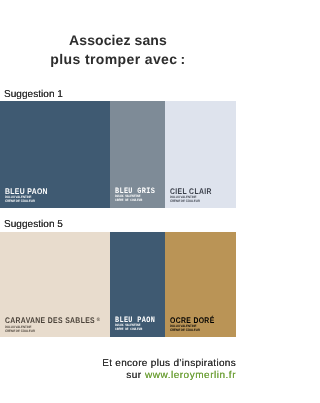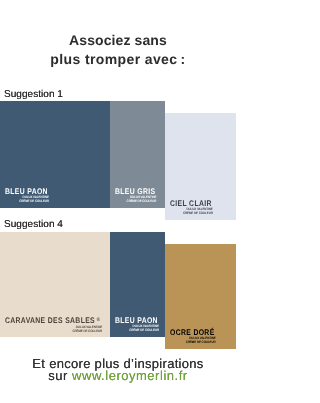--- a/index.html
+++ b/index.html
@@ -18,33 +18,33 @@
 
   .sug{position:absolute;left:4px;font-size:10px;color:#2e2e2e;letter-spacing:0.05px;
        text-shadow:0 0 0.35px #2e2e2e;}
   .sug1{top:89px;}
   .sug2{top:219px;}
 
   .row{position:absolute;left:0;width:236px;display:flex;}
   .row1{top:101px;height:107px;}
   .row2{top:232px;height:105px;}
 
-  .sw{position:relative;height:100%;text-align:right;}
+  .sw{position:relative;height:100%;}
   .sw.w-wide{width:117px;}
-  .sw.w-mid{width:59px;}
-  .sw.w-end{width:76px;margin-top:12px;}
+  .sw.w-mid{width:59px;font-family:Liberation Mono, monospace;}
+  .sw.w-end{width:76px;}
 
   .lbl{position:absolute;left:5px;bottom:4.8px;}
   .nm{white-space:nowrap;font-weight:bold;font-size:8.2px;letter-spacing:0.42px;line-height:7.3px;
       transform:scaleX(0.835);transform-origin:left bottom;}
   .sup{font-size:0.62em;vertical-align:0.42em;margin-left:0.42em;letter-spacing:0;}
   .sub{white-space:nowrap;font-weight:bold;font-size:3.45px;letter-spacing:-0.08px;line-height:4.1px;
        margin-top:0.1px;transform:scaleX(0.855);transform-origin:left bottom;}
 
-  .footer{position:absolute;left:0;top:358px;width:236px;text-align:center;font-size:13px;
+  .footer{position:absolute;left:0;top:358px;width:236px;text-align:right;font-size:10px;
           color:#333333;line-height:12.4px;letter-spacing:0.3px;text-shadow:0 0 0.3px currentColor;}
   .footer .f2{letter-spacing:0.52px;}
   .lk{color:#71a23c;}
 </style>
 </head>
 <body>
 
 <div class="page">
 
   <div class="title">
@@ -77,21 +77,21 @@
       <div class="lbl">
         <div class="nm"><span>CIEL CLAIR</span></div>
         <div class="sub">
           <div>DULUX VALENTINE</div>
           <div>CRÈME DE COULEUR</div>
         </div>
       </div>
     </div>
   </div>
 
-  <div class="sug sug2">Suggestion 4</div>
+  <div class="sug sug2">Suggestion 5</div>
 
   <div class="row row2">
     <div class="sw w-wide" style="background: rgb(232, 220, 205); color: rgb(74, 66, 57);">
       <div class="lbl">
         <div class="nm"><span>CARAVANE DES SABLES</span><span class="sup">®</span></div>
         <div class="sub">
           <div>DULUX VALENTINE</div>
           <div>CRÈME DE COULEUR</div>
         </div>
       </div>

